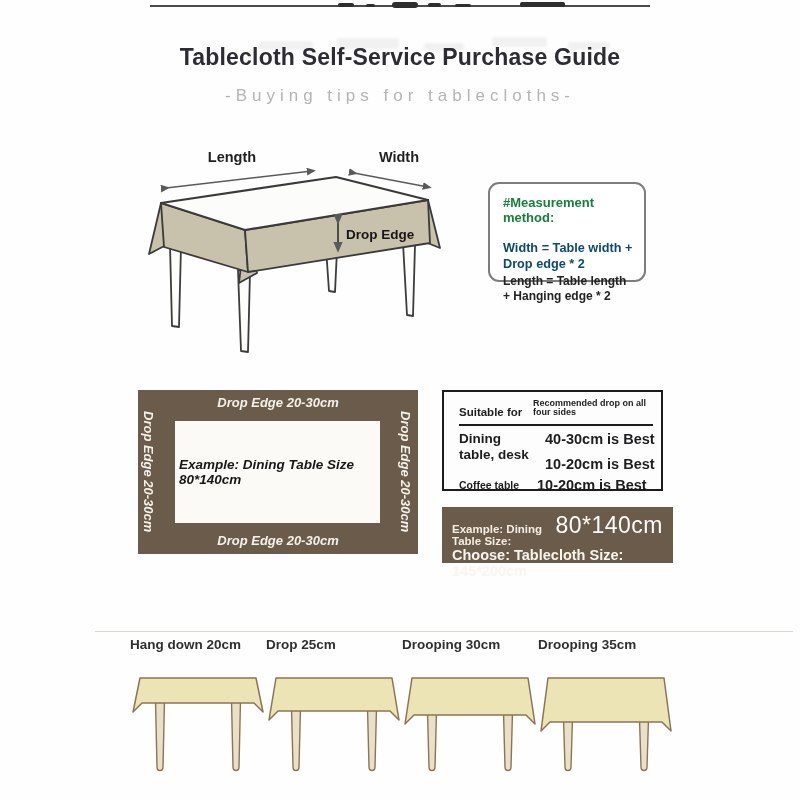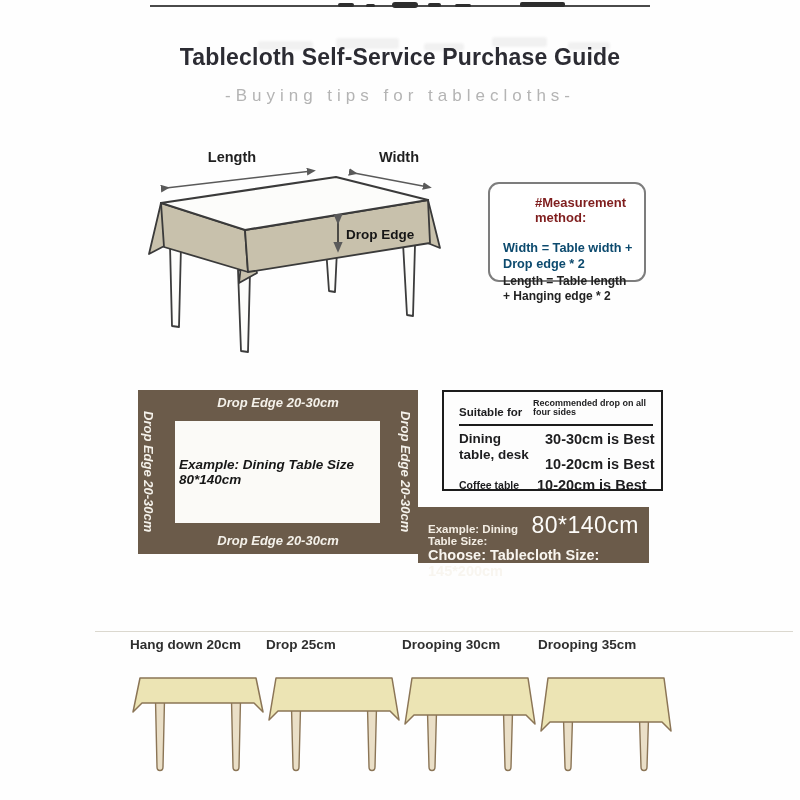--- a/index.html
+++ b/index.html
@@ -21,21 +21,21 @@
          font-size:23px;font-weight:700;color:#2c2c33;letter-spacing:.2px;}
   .subtitle{position:absolute;top:86px;left:0;width:100%;text-align:center;
          font-size:17px;font-weight:400;color:#b4b4b4;letter-spacing:5px;}
 
   
   .illus{position:absolute;left:128px;top:146px;}
 
   
   .mbox{position:absolute;left:488px;top:182px;width:158px;height:100px;
         border:2px solid #7d7d7d;border-radius:11px;background:#fff;padding:11px 10px 8px 13px;}
-  .mbox-title{font-size:13px;font-weight:700;color:#7f1d1d;margin-left:32px;}
+  .mbox-title{font-size:13px;font-weight:700;color:#15803d;}
   .mbox-line1{margin-top:15px;font-size:12.7px;font-weight:700;line-height:1.28;color:#0c4a6e;}
   .mbox-line2{margin-top:1px;font-size:12px;font-weight:700;line-height:1.28;color:#222;}
 
   
   .dropdiag{position:absolute;left:138px;top:390px;width:280px;height:164px;background:var(--brown);font-style:italic;}
   .dd-label{position:absolute;color:#f4f1ea;font-size:13px;font-weight:700;white-space:nowrap;}
   .dd-top{top:5px;left:0;width:100%;text-align:center;}
   .dd-bottom{bottom:6px;left:0;width:100%;text-align:center;}
   .dd-left,.dd-right{top:0;height:100%;display:flex;align-items:center;justify-content:center;
         writing-mode:vertical-rl;}
@@ -54,21 +54,21 @@
   .suit-divider{border-bottom:2px solid #1c1c1c;margin:6px 2px 5px 0;}
   .suit-body{display:grid;grid-template-columns:70px 1fr;column-gap:16px;}
   .suit-item1{font-size:13.5px;font-weight:700;line-height:1.18;}
   .suit-vals1 .val{font-size:14.5px;font-weight:700;}
   .suit-vals1 .val + .val{margin-top:9px;}
   .suit-row2{display:grid;grid-template-columns:70px 1fr;column-gap:8px;align-items:center;margin-top:5px;}
   .suit-item2{font-size:10.5px;font-weight:700;text-decoration:underline;}
   .suit-val2{font-size:14.5px;font-weight:700;}
 
   
-  .exbox{position:absolute;left:418px;top:507px;width:231px;height:56px;background:var(--brown);
+  .exbox{position:absolute;left:442px;top:507px;width:231px;height:56px;background:var(--brown);
          padding:5px 10px 6px 10px;color:#fff;}
   .ex-line1{display:flex;align-items:baseline;gap:9px;}
   .ex-l1-label{font-size:11.5px;font-weight:700;color:#f3ede3;}
   .ex-l1-value{font-size:23px;font-weight:400;color:#fdfcf9;letter-spacing:.5px;}
   .ex-line2{font-size:14.5px;font-weight:700;color:#f8f5ef;margin-top:0px;}
 
   
   .bottom-divider{position:absolute;left:95px;top:631px;width:698px;height:1px;background:#dbd8cf;}
   .drops-labels{position:absolute;left:130px;top:637px;width:544px;display:flex;}
   .drops-labels .dl{flex:0 0 136px;font-size:13.5px;font-weight:700;color:#2f2f2f;}
@@ -151,21 +151,21 @@
 
   <div class="suit">
     <div class="suit-head">
       <div class="suit-h1">Suitable for</div>
       <div class="suit-h2">Recommended drop on all four sides</div>
     </div>
     <div class="suit-divider"></div>
     <div class="suit-body">
       <div class="suit-item1">Dining table, desk</div>
       <div class="suit-vals1">
-        <div class="val">30-30cm is Best</div>
+        <div class="val">40-30cm is Best</div>
         <div class="val">10-20cm is Best</div>
       </div>
     </div>
     <div class="suit-row2">
       <div class="suit-item2">Coffee table</div>
       <div class="suit-val2">10-20cm is Best</div>
     </div>
   </div>
 
   <div class="exbox">

